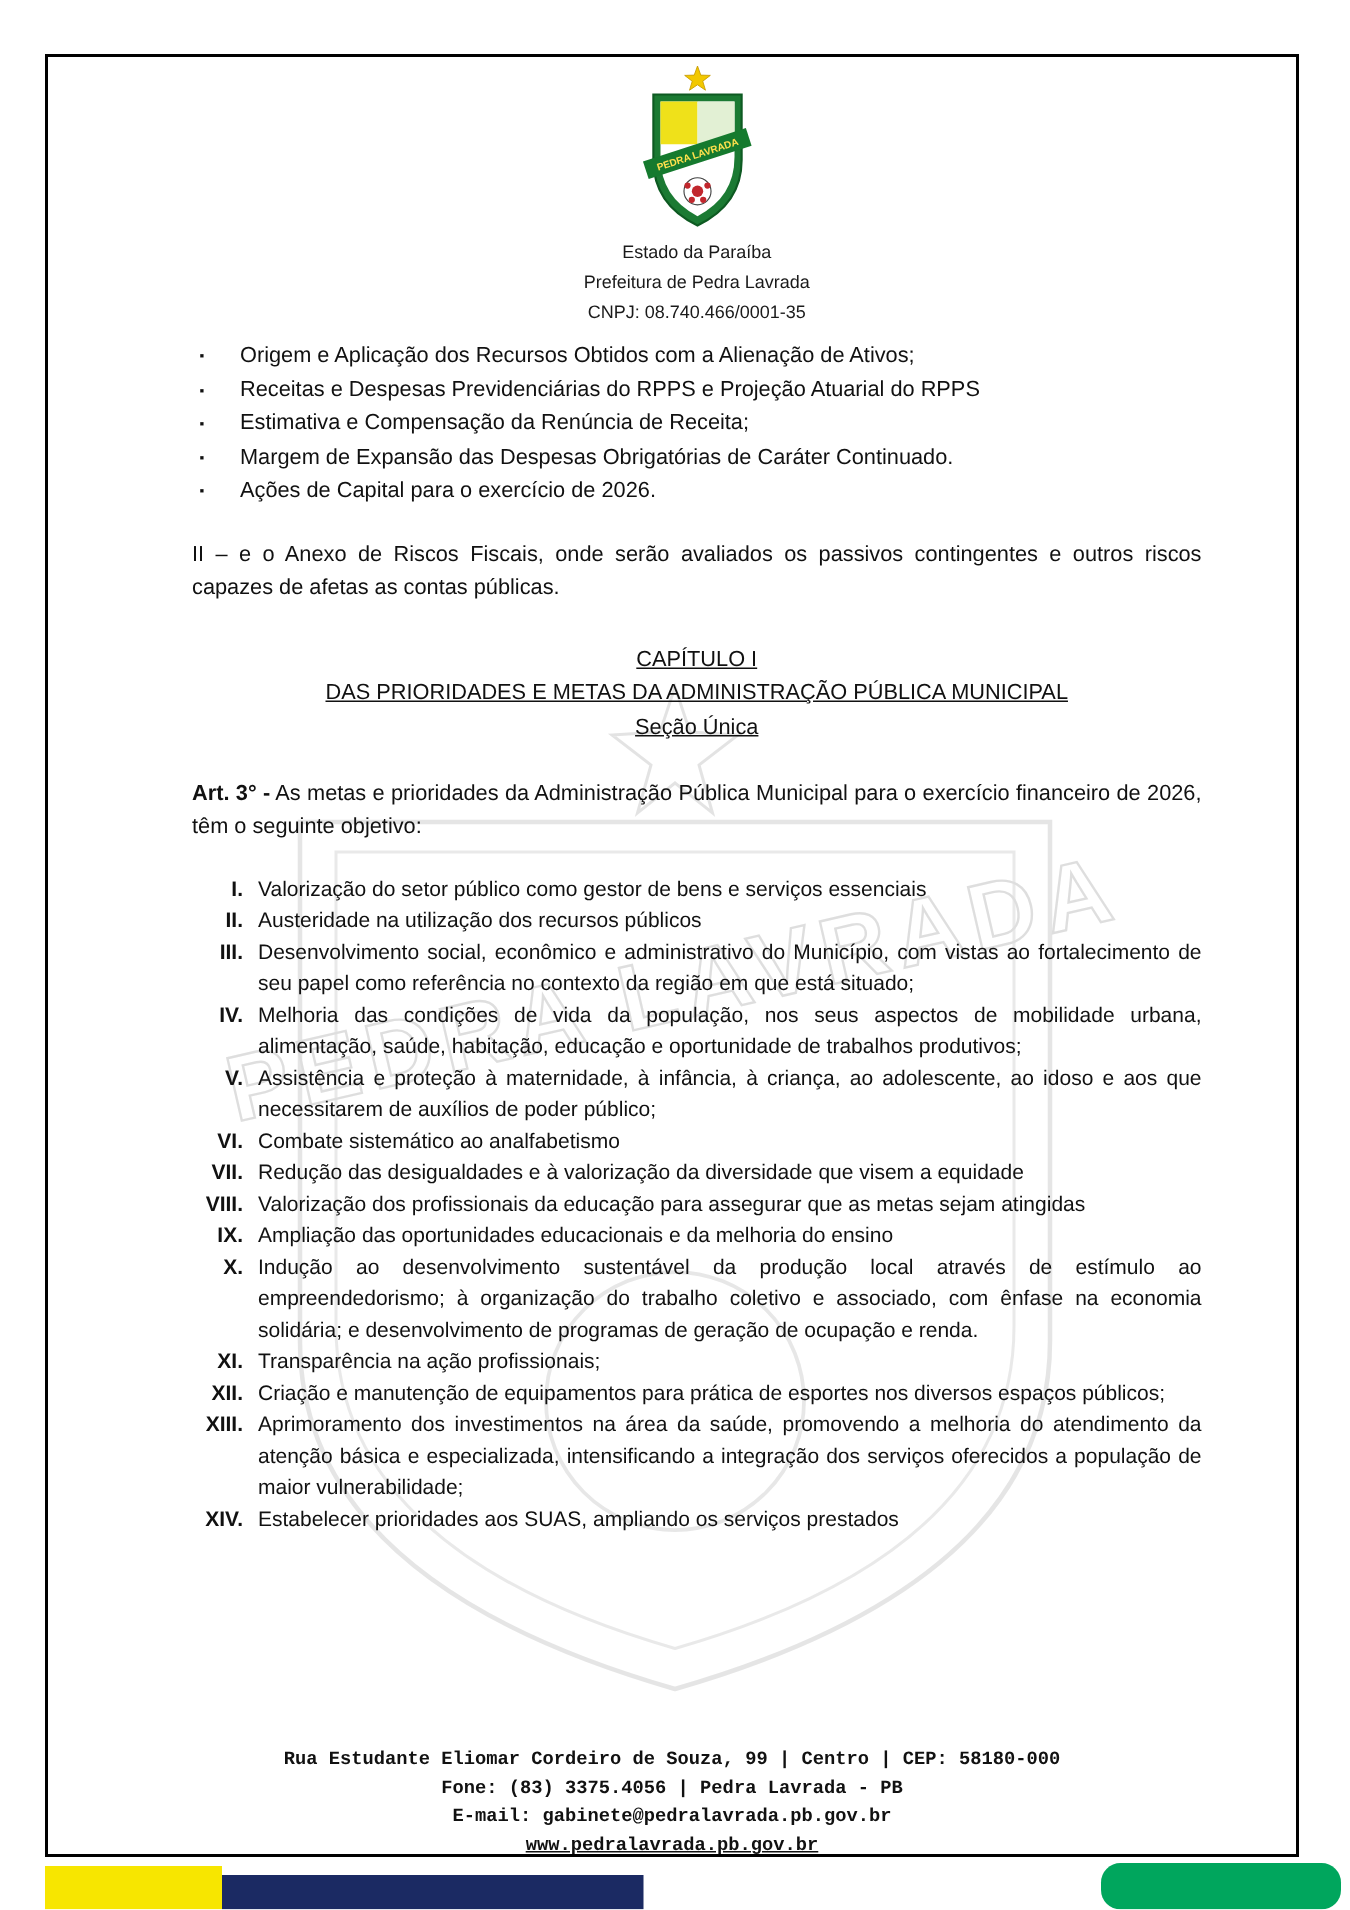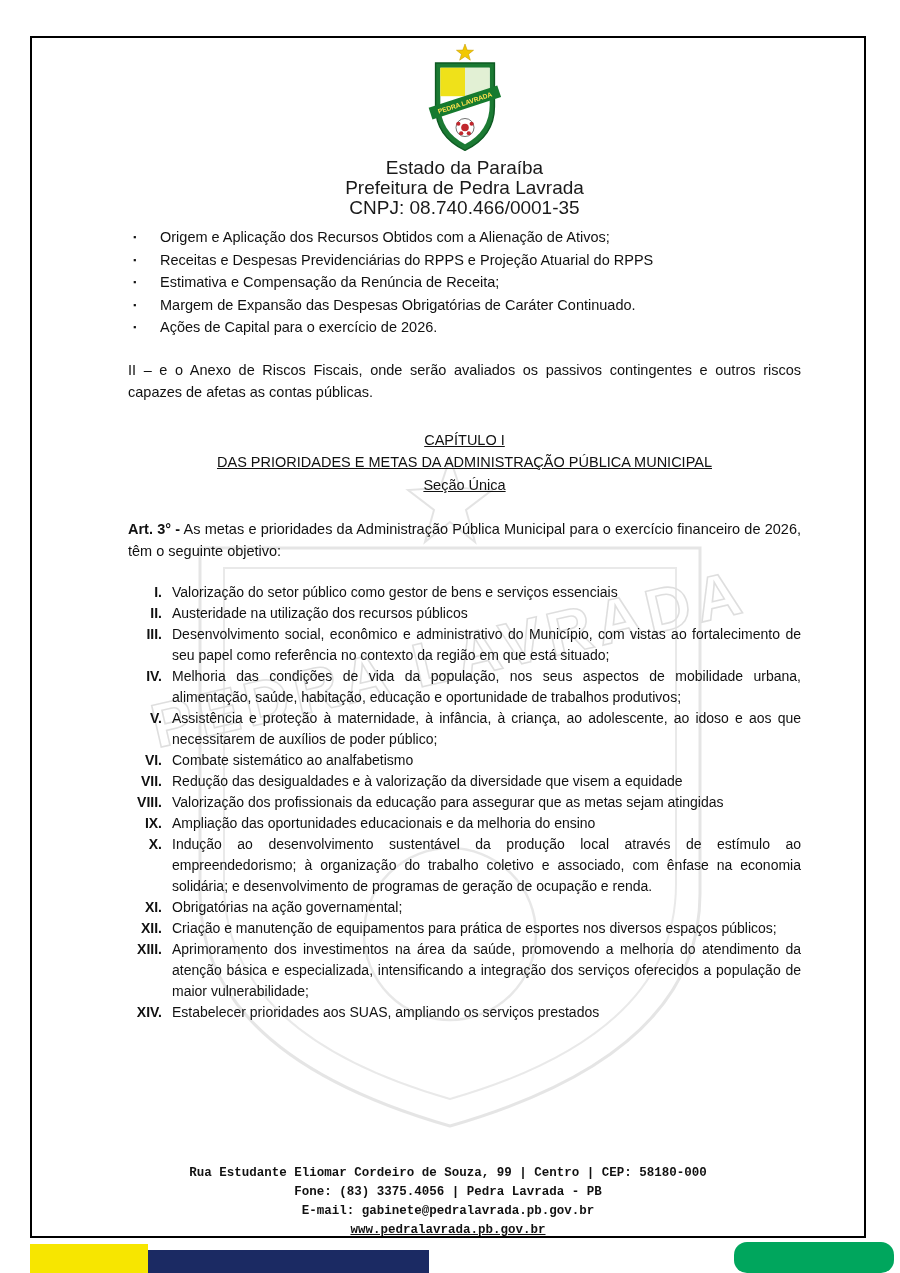--- a/index.html
+++ b/index.html
@@ -9,21 +9,21 @@
   }
   
   .watermark{position:absolute;left:128px;top:452px;width:644px;height:700px;opacity:.5;pointer-events:none;}
   
   .border-box{position:absolute;left:30px;top:36px;width:836px;height:1202px;border:2px solid #000;box-sizing:border-box;background:transparent;}
   .doc-content{position:absolute;left:96px;right:63px;top:0;}
   
   .crest{width:88px;margin:6px auto 2px auto;}
   .crest svg{display:block;width:88px;height:112px;}
   
-  .hdr{text-align:center;font-size:19px;line-height:20px;color:#1a1a1a;}
+  .hdr{text-align:center;font-size:12px;line-height:20px;color:#1a1a1a;}
   
   .bullets{margin-top:8px;font-size:14.5px;line-height:22.5px;}
   .bullet-row{display:flex;}
   .bullet-marker{flex:0 0 27px;padding-left:5px;font-size:9px;line-height:22.5px;}
   .bullet-text{flex:1;}
   
   .para{margin:20px 0 0 0;font-size:14.5px;line-height:22px;text-align:justify;}
   
   .headings{margin-top:26px;text-align:center;font-weight:400;font-size:14.5px;line-height:22.5px;}
   .headings div{text-decoration:underline;}
@@ -163,21 +163,21 @@
         <div class="item-row">
           <span class="item-num">IX.</span>
           <span class="item-text">Ampliação das oportunidades educacionais e da melhoria do ensino</span>
         </div>
         <div class="item-row">
           <span class="item-num">X.</span>
           <span class="item-text">Indução ao desenvolvimento sustentável da produção local através de estímulo ao empreendedorismo; à organização do trabalho coletivo e associado, com ênfase na economia solidária; e desenvolvimento de programas de geração de ocupação e renda.</span>
         </div>
         <div class="item-row">
           <span class="item-num">XI.</span>
-          <span class="item-text">Obrigatórias na ação governamental;</span>
+          <span class="item-text">Transparência na ação profissionais;</span>
         </div>
         <div class="item-row">
           <span class="item-num">XII.</span>
           <span class="item-text">Criação e manutenção de equipamentos para prática de esportes nos diversos espaços públicos;</span>
         </div>
         <div class="item-row">
           <span class="item-num">XIII.</span>
           <span class="item-text">Aprimoramento dos investimentos na área da saúde, promovendo a melhoria do atendimento da atenção básica e especializada, intensificando a integração dos serviços oferecidos a população de maior vulnerabilidade;</span>
         </div>
         <div class="item-row">

